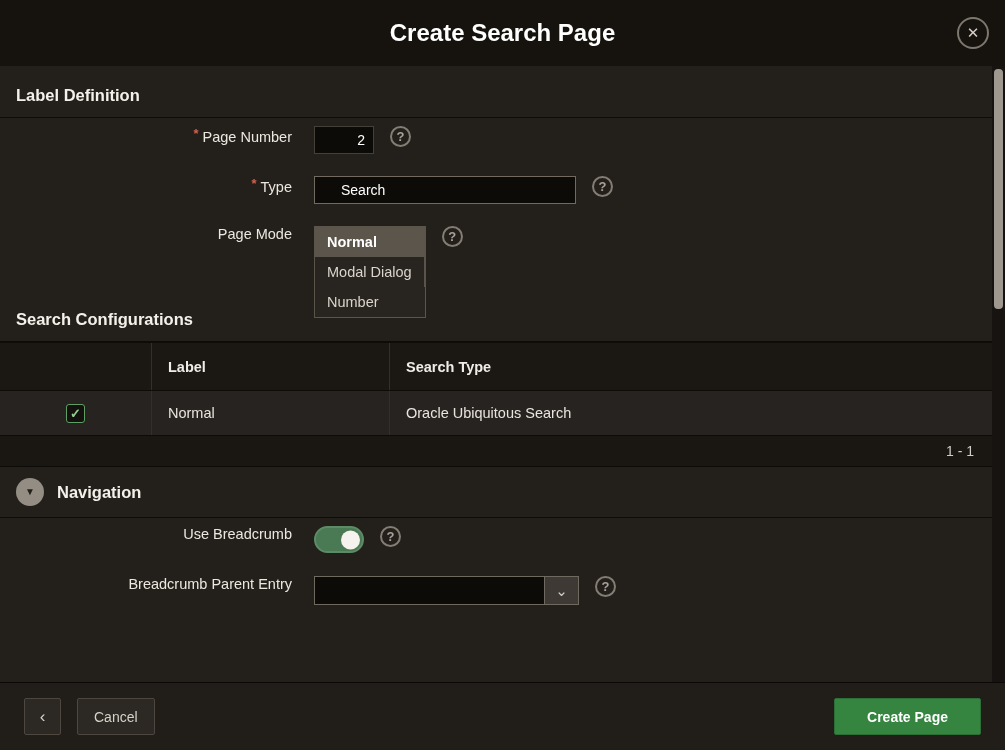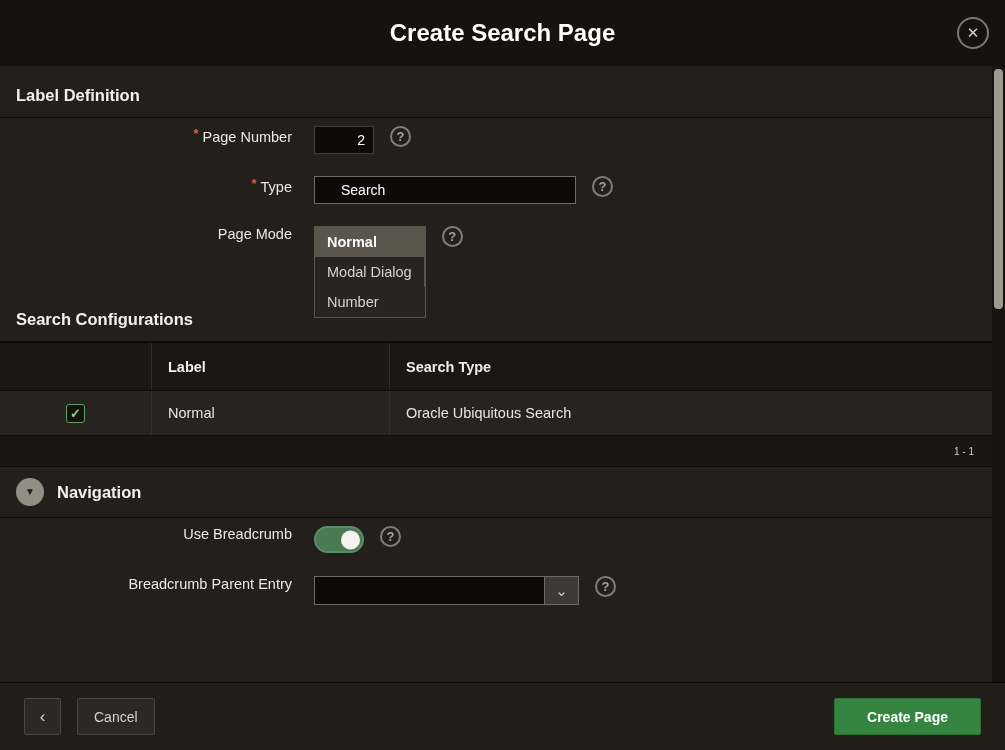--- a/index.html
+++ b/index.html
@@ -42,21 +42,21 @@
     font-size:14.5px;color:#e9e4dc;}
   .tcell-check{width:152px;box-sizing:border-box;display:flex;align-items:center;justify-content:center;
     border-right:1px solid #343027;}
   .tcell-label{width:238px;box-sizing:border-box;padding-left:16px;display:flex;align-items:center;
     border-right:1px solid #343027;}
   .tcell-type{flex:1;padding-left:16px;display:flex;align-items:center;}
   .checkbox{width:19px;height:19px;background:#14110e;border:1px solid #5f9f64;border-radius:3px;
     display:flex;align-items:center;justify-content:center;color:#8ed292;font-size:13px;font-weight:700;
     cursor:pointer;box-sizing:border-box;}
   .pagination{height:30px;background:#1a1713;display:flex;align-items:center;justify-content:flex-end;
-    padding-right:18px;font-size:10px;color:#d2ccc4;border-bottom:1px solid #0e0c09;}
+    padding-right:18px;font-size:14px;color:#d2ccc4;border-bottom:1px solid #0e0c09;}
   
   .collapsible-header{display:flex;align-items:center;gap:13px;height:50px;padding:0 16px;
     border-bottom:1px solid #0e0c09;}
   .disclosure{width:28px;height:28px;border-radius:50%;background:#938d83;border:none;
     display:flex;align-items:center;justify-content:center;cursor:pointer;padding:0;}
   .disclosure .tri{color:#221f1a;font-size:10px;line-height:1;}
   .collapsible-title{font-size:16.5px;font-weight:700;color:#f4f0ea;}
   
   .toggle{width:50px;height:27px;border-radius:14px;background:#4A7A54;border:2px solid #5d8b66;
     margin-left:22px;position:relative;box-sizing:border-box;cursor:pointer;flex:0 0 auto;}

